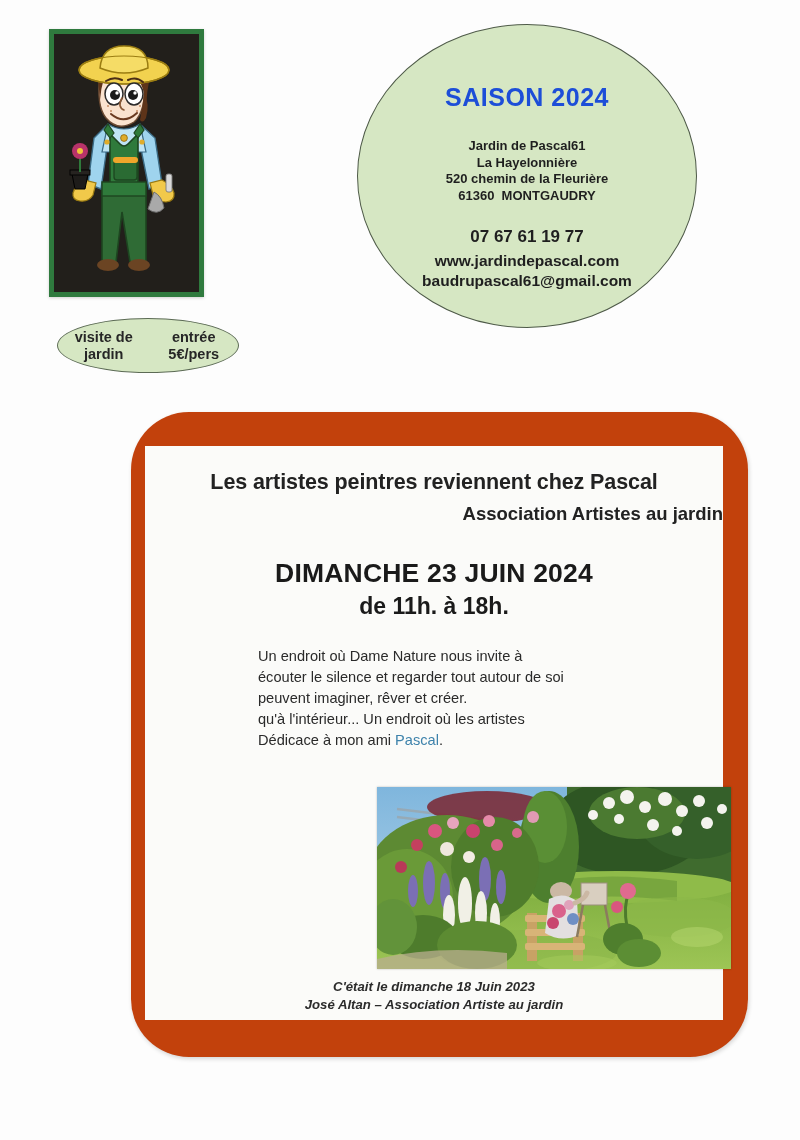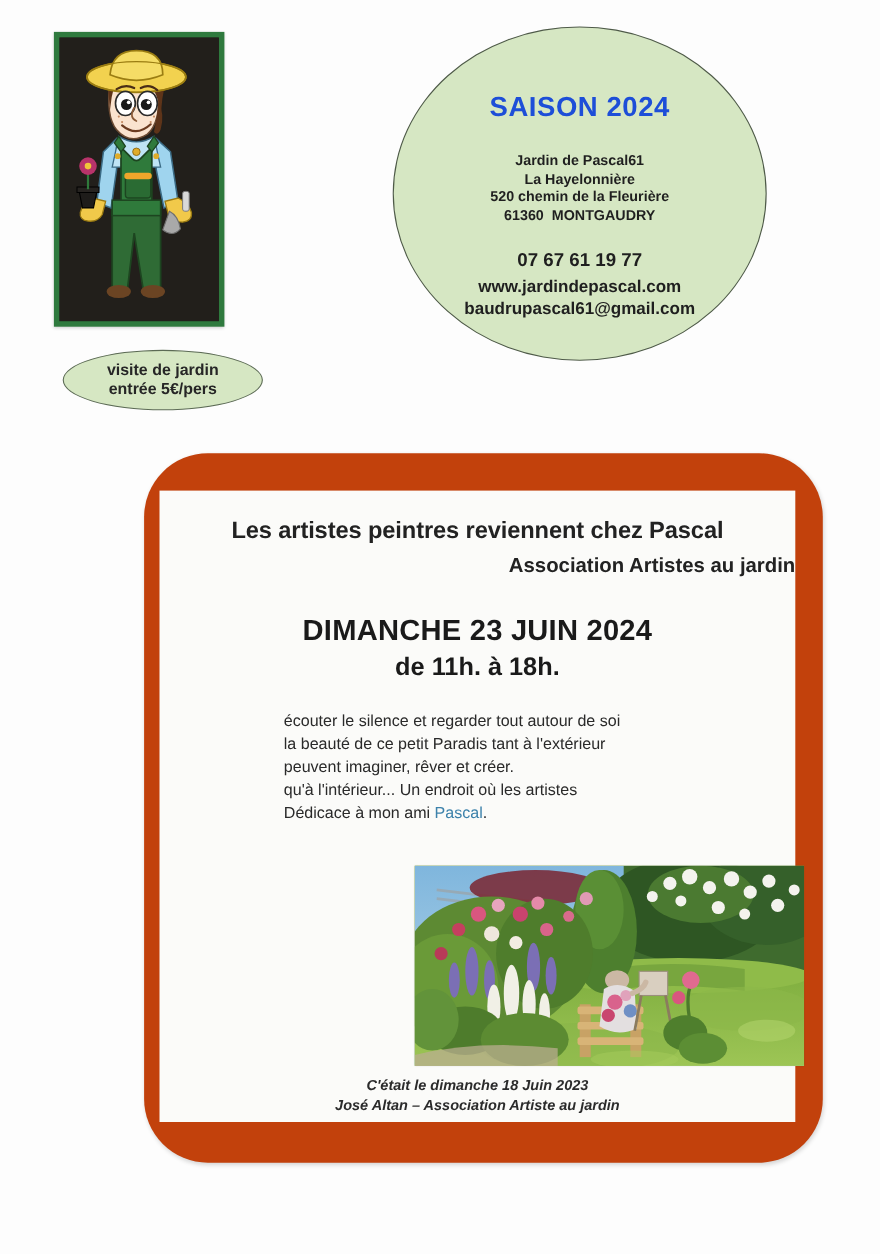--- a/index.html
+++ b/index.html
@@ -42,21 +42,20 @@
   #visit-oval {
     position: absolute;
     left: 57px;
     top: 318px;
     width: 180px;
     height: 53px;
     border-radius: 50%;
     background: #d6e7c3;
     border: 1.5px solid #5c6b55;
     display: flex;
-    flex-direction: column;
     align-items: center;
     justify-content: center;
     line-height: 1.16;
     font-size: 14.5px;
     font-weight: 700;
     color: #262626;
     text-align: center;
   }
 
   
@@ -285,22 +284,22 @@
   <div id="poster-inner">
 
     <div id="poster-head">
       <div id="headline-1">Les artistes peintres reviennent chez Pascal</div>
       <div id="headline-2">Association Artistes au jardin</div>
       <div id="date-line">DIMANCHE 23 JUIN 2024</div>
       <div id="hours-line">de 11h. à 18h.</div>
     </div>
 
     <div id="poster-body">
+      <div>Un endroit où Dame Nature nous invite à</div>
       <div>écouter le silence et regarder tout autour de soi</div>
-      <div>la beauté de ce petit Paradis tant à l'extérieur</div>
       <div>peuvent imaginer, rêver et créer.</div>
       <div>qu'à l'intérieur... Un endroit où les artistes</div>
       <div><span>Dédicace à mon ami </span><span class="hl">Pascal</span><span>.</span></div>
     </div>
 
     <div id="garden-photo">
       <svg viewBox="0 0 354 182" preserveAspectRatio="none">
         <defs>
           <linearGradient id="skyg" x1="0" y1="0" x2="0" y2="1">
             <stop offset="0%" stop-color="#7fb6dd"></stop>

